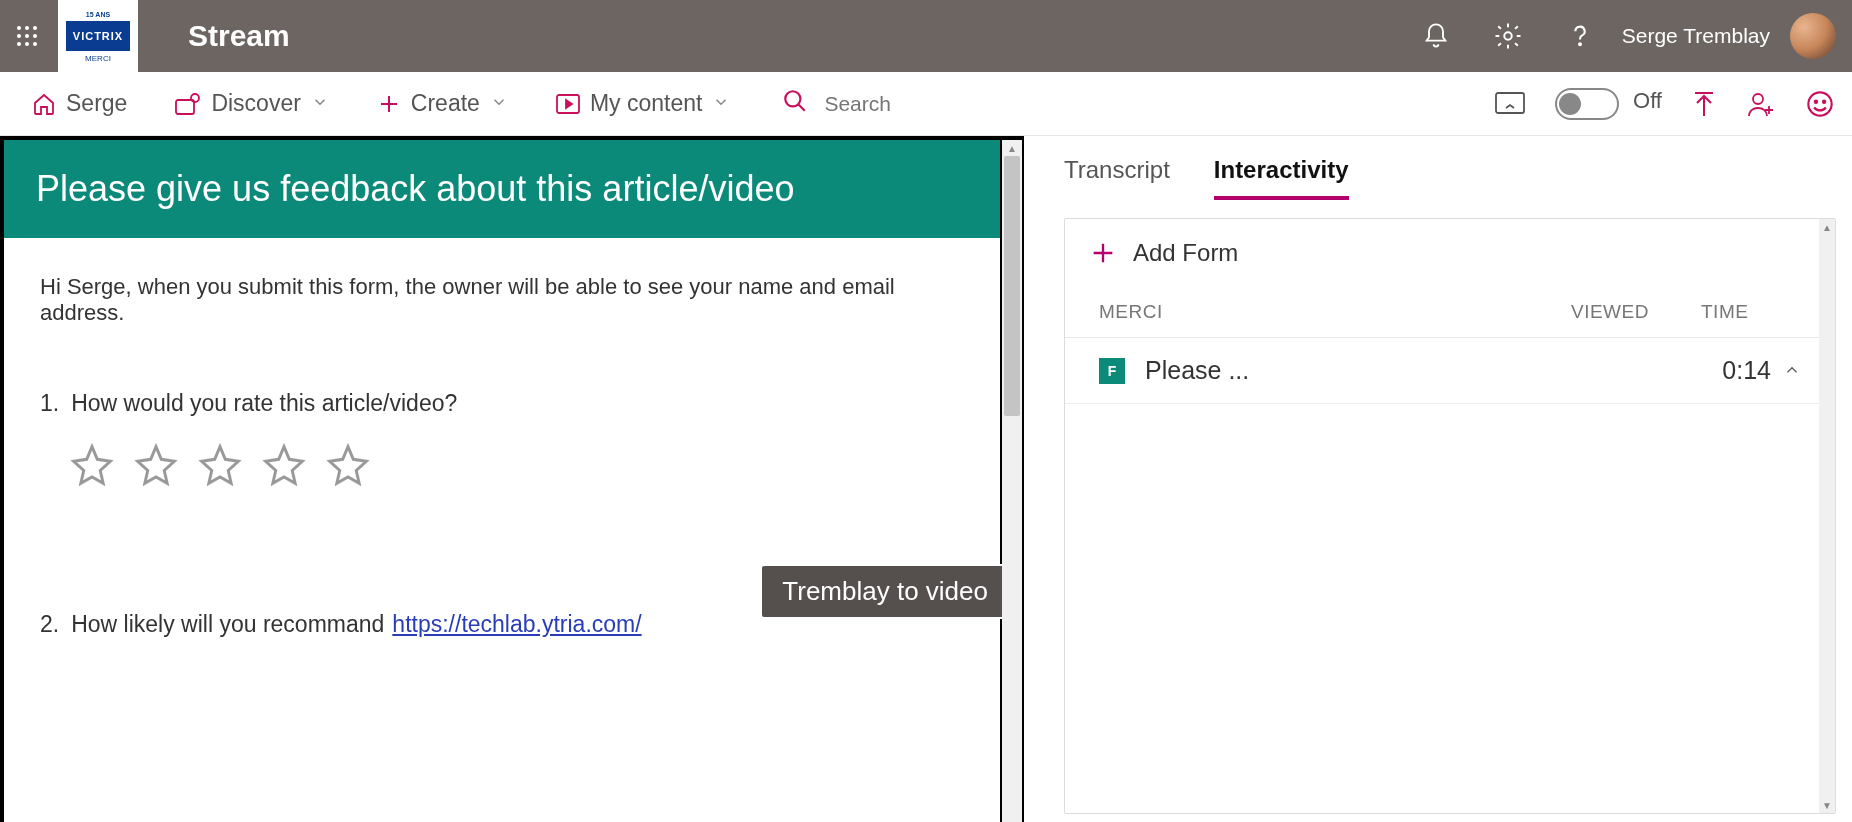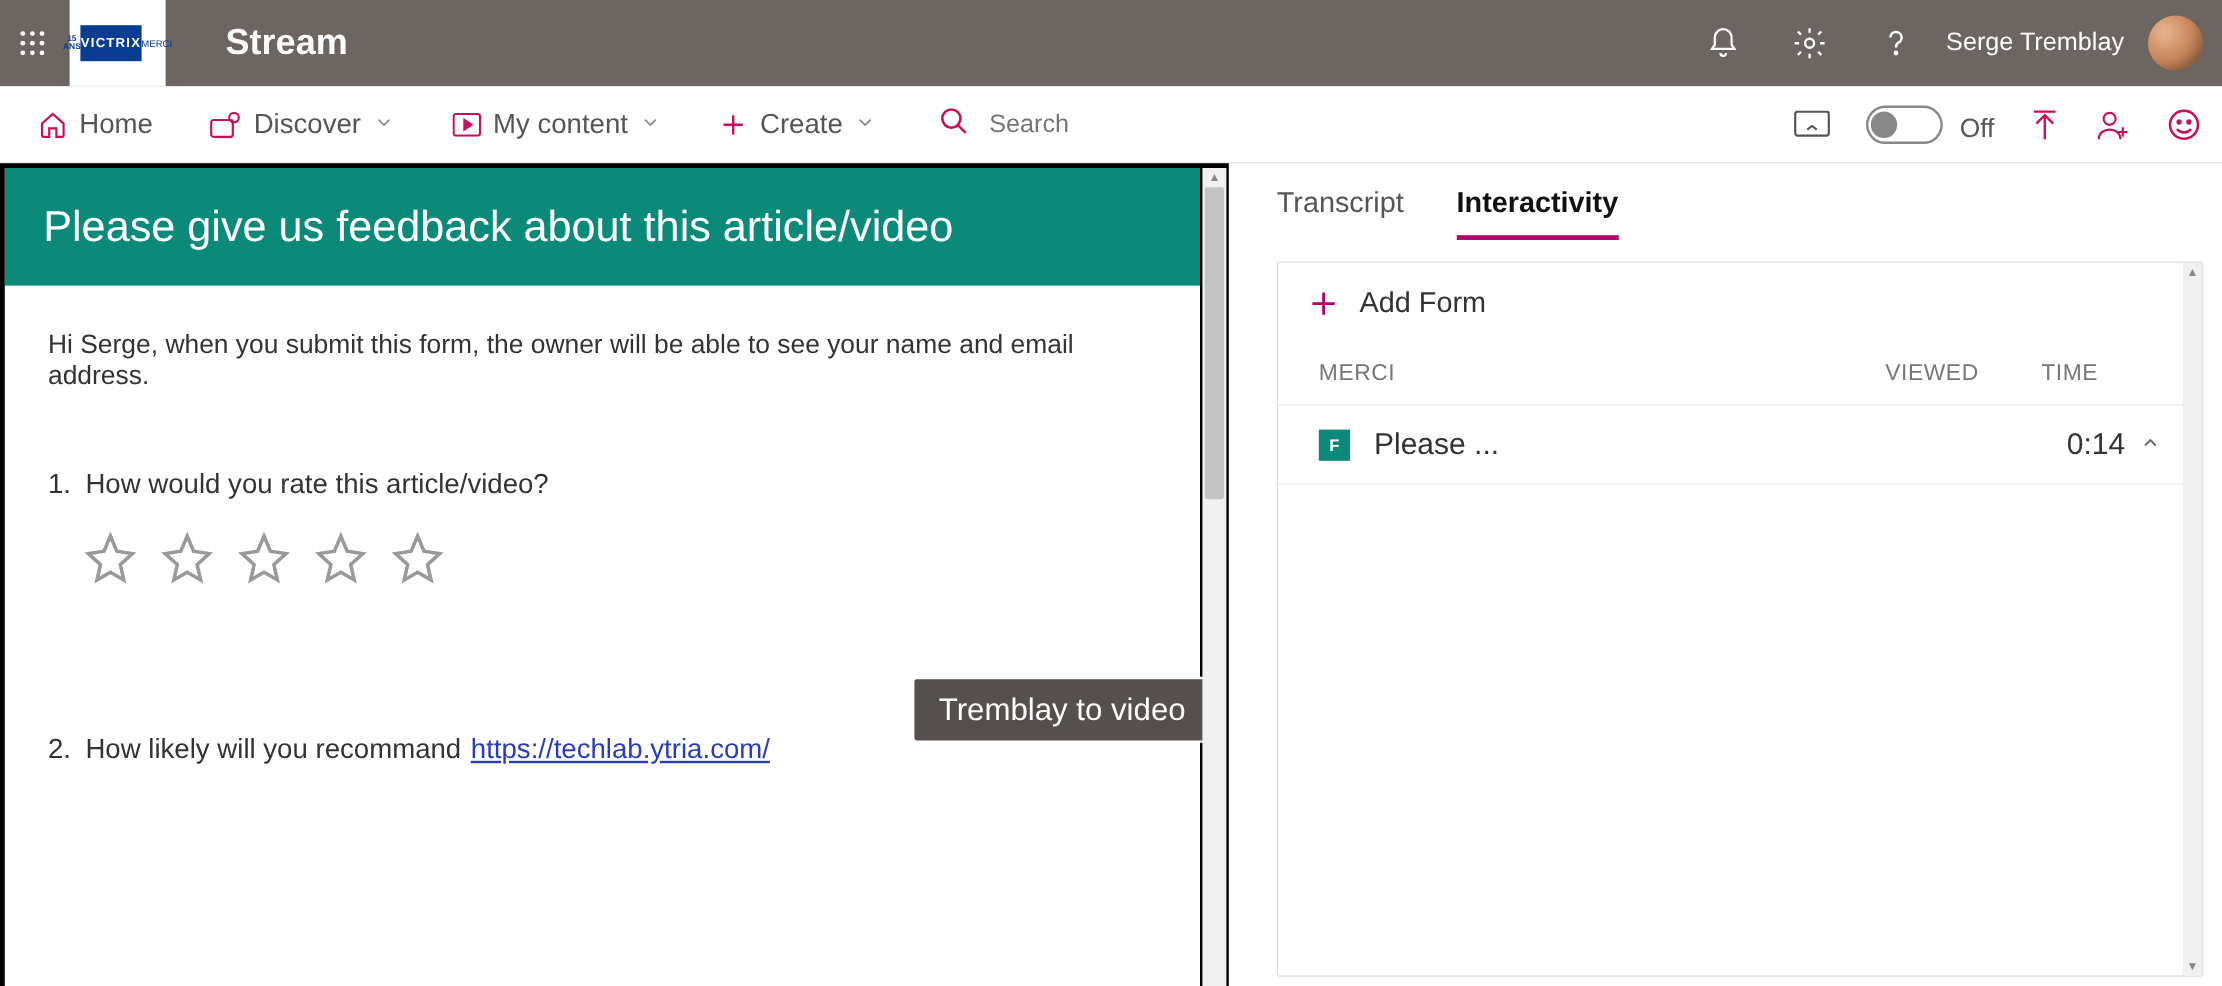--- a/index.html
+++ b/index.html
@@ -15,21 +15,21 @@
     padding: 0 12px 0 0;
   }
   .waffle {
     width: 54px; height: 54px;
     display: flex; align-items: center; justify-content: center;
     cursor: pointer;
   }
   .logo-box {
     width: 80px; height: 72px;
     background: #fff; color: #003e7e;
-    display:flex; align-items:center; justify-content:center;
+    display:flex; flex-direction:column; align-items:center; justify-content:center;
     font-size: 8px; text-align:center;
     margin-left: 4px;
   }
   .logo-box .logo-over{height:14px;display:flex;align-items:center;justify-content:center;font-size:7px;color:#0a3d91;font-weight:600;}
   .logo-box .logo-mid{background:#0a3d91;color:#fff;width:64px;height:30px;display:flex;align-items:center;justify-content:center;font-size:11px;font-weight:600;letter-spacing:1px;}
   .logo-box .logo-under{height:14px;display:flex;align-items:center;justify-content:center;font-size:8px;color:#0a3d91;}
   .brand {
     font-size: 30px; font-weight: 600; color: #fff; margin-left: 50px;
     flex: 0 0 auto;
   }
@@ -61,21 +61,21 @@
   .nav-item .chev { color:#888; }
   .search-wrap {
     display:flex; align-items:center; gap:16px; padding-left: 28px;
     color:#777; font-size: 23px;
   }
   .search-input {
     border:none; font-size:21px; color:#000000; width:260px; outline:none;
   }
   .nav-spacer{flex:1;}
   .nav-right{display:flex;align-items:center;gap:30px;padding-right:10px;}
-  .nav-right-item{display:flex;align-items:flex-end;cursor:pointer;color:#555;}
+  .nav-right-item{display:flex;align-items:flex-start;cursor:pointer;color:#555;}
   .toggle {
     width:64px;height:32px;border:2px solid #888;border-radius:16px;
     display:flex;align-items:center;padding:2px;
   }
   .toggle-knob{width:22px;height:22px;background:#888;border-radius:50%;}
   .toggle-label{font-size:22px;color:#555;margin-left:14px;}
 
   
   .main-area {
     display:flex; height: calc(822px - 72px - 64px);
@@ -195,57 +195,57 @@
   <div class="avatar"></div>
 </div>
 
 <div class="nav-bar">
   <div class="nav-item">
     <span class="nav-icon">
       <svg width="24" height="24" viewBox="0 0 24 24" fill="none" stroke="currentColor" stroke-width="1.8">
           <path d="M3 11l9-8 9 8v10a1 1 0 0 1-1 1h-5v-7h-6v7H4a1 1 0 0 1-1-1V11z"></path>
         </svg>
     </span>
-    <span>Home</span>
+    <span>Serge</span>
   </div>
   <div class="nav-item">
     <span class="nav-icon">
       <svg width="26" height="22" viewBox="0 0 26 22" fill="none" stroke="currentColor" stroke-width="1.8">
           <rect x="1" y="7" width="18" height="14" rx="2"></rect>
           <circle cx="20" cy="5" r="4"></circle>
         </svg>
     </span>
     <span>Discover</span>
     <span class="chev">
       <svg width="18" height="18" viewBox="0 0 24 24" fill="none" stroke="currentColor" stroke-width="2">
           <path d="M6 9l6 6 6-6"></path>
         </svg>
     </span>
   </div>
   <div class="nav-item">
     <span class="nav-icon">
+      <svg width="24" height="24" viewBox="0 0 24 24" fill="none" stroke="currentColor" stroke-width="2">
+          <path d="M12 4v16M4 12h16"></path>
+        </svg>
+    </span>
+    <span>Create</span>
+    <span class="chev">
+      <svg width="18" height="18" viewBox="0 0 24 24" fill="none" stroke="currentColor" stroke-width="2">
+          <path d="M6 9l6 6 6-6"></path>
+        </svg>
+    </span>
+  </div>
+  <div class="nav-item">
+    <span class="nav-icon">
       <svg width="24" height="20" viewBox="0 0 24 20" fill="none" stroke="currentColor" stroke-width="1.8">
           <rect x="1" y="1" width="22" height="18" rx="2"></rect>
           <path d="M10 6l6 4-6 4V6z" fill="currentColor"></path>
         </svg>
     </span>
     <span>My content</span>
-    <span class="chev">
-      <svg width="18" height="18" viewBox="0 0 24 24" fill="none" stroke="currentColor" stroke-width="2">
-          <path d="M6 9l6 6 6-6"></path>
-        </svg>
-    </span>
-  </div>
-  <div class="nav-item">
-    <span class="nav-icon">
-      <svg width="24" height="24" viewBox="0 0 24 24" fill="none" stroke="currentColor" stroke-width="2">
-          <path d="M12 4v16M4 12h16"></path>
-        </svg>
-    </span>
-    <span>Create</span>
     <span class="chev">
       <svg width="18" height="18" viewBox="0 0 24 24" fill="none" stroke="currentColor" stroke-width="2">
           <path d="M6 9l6 6 6-6"></path>
         </svg>
     </span>
   </div>
   <div class="search-wrap">
     <span style="color:#c90f5b;">
       <svg width="26" height="26" viewBox="0 0 24 24" fill="none" stroke="currentColor" stroke-width="2">
           <circle cx="10" cy="10" r="7"></circle>

